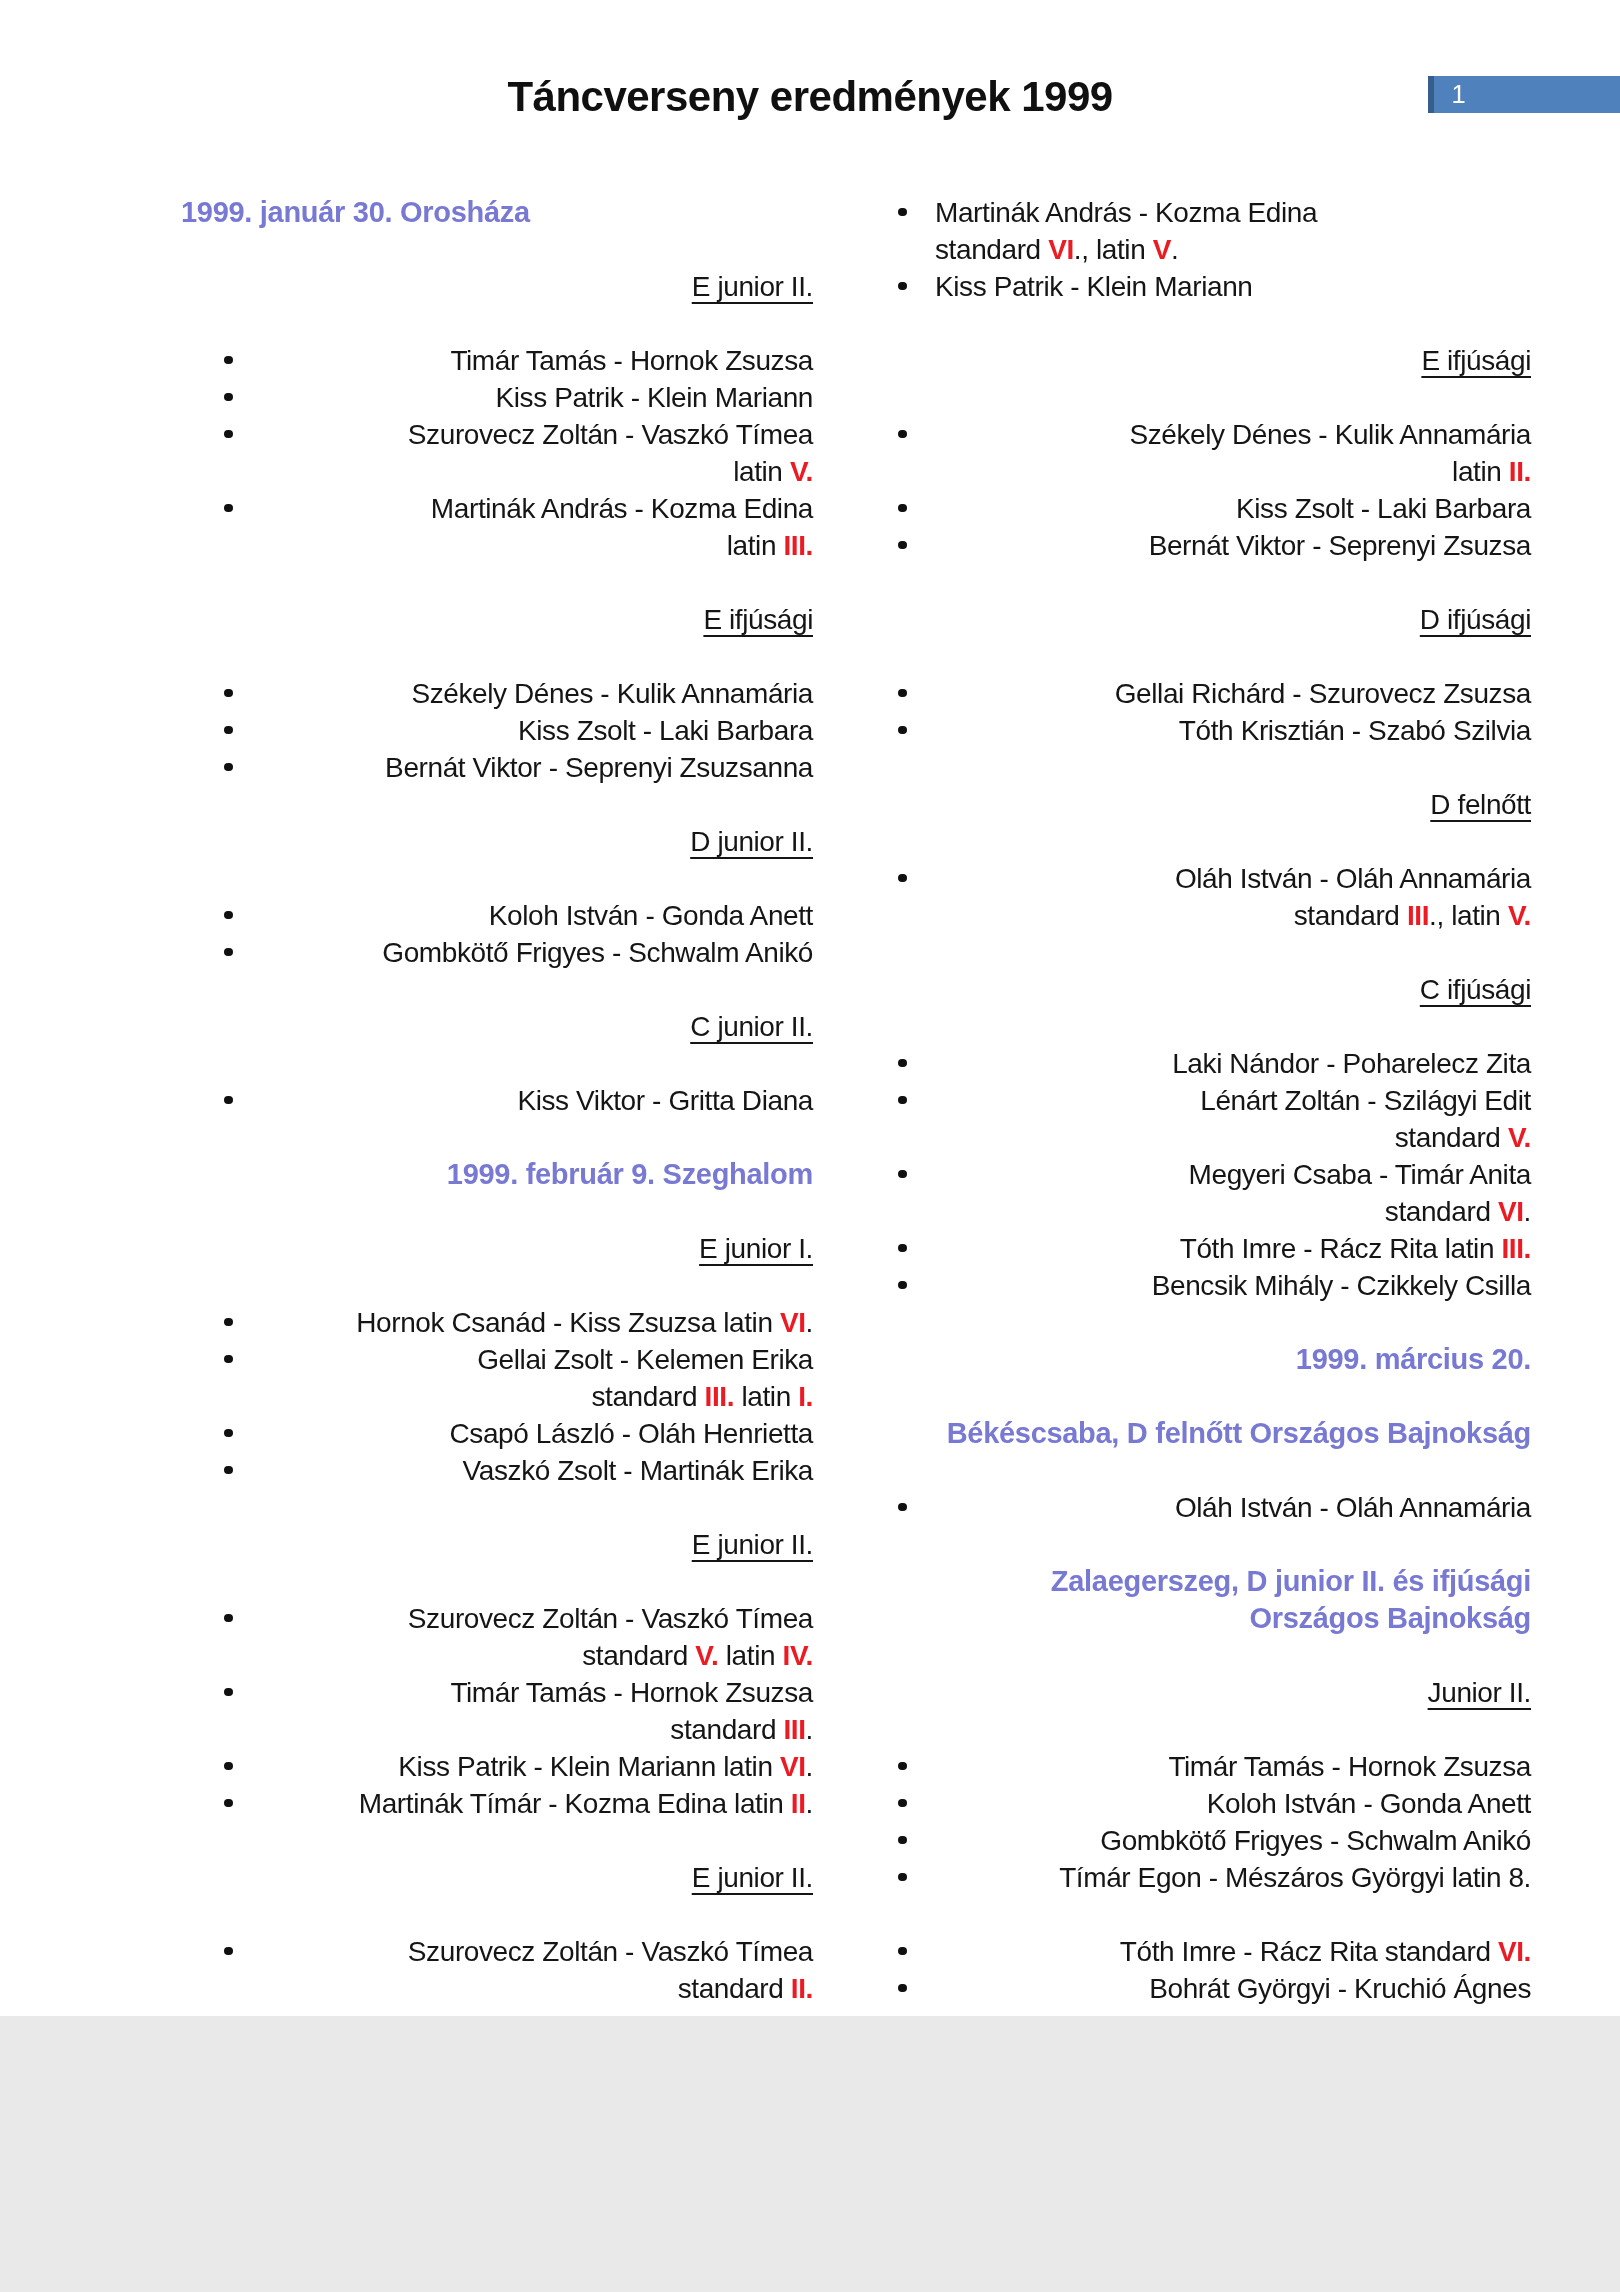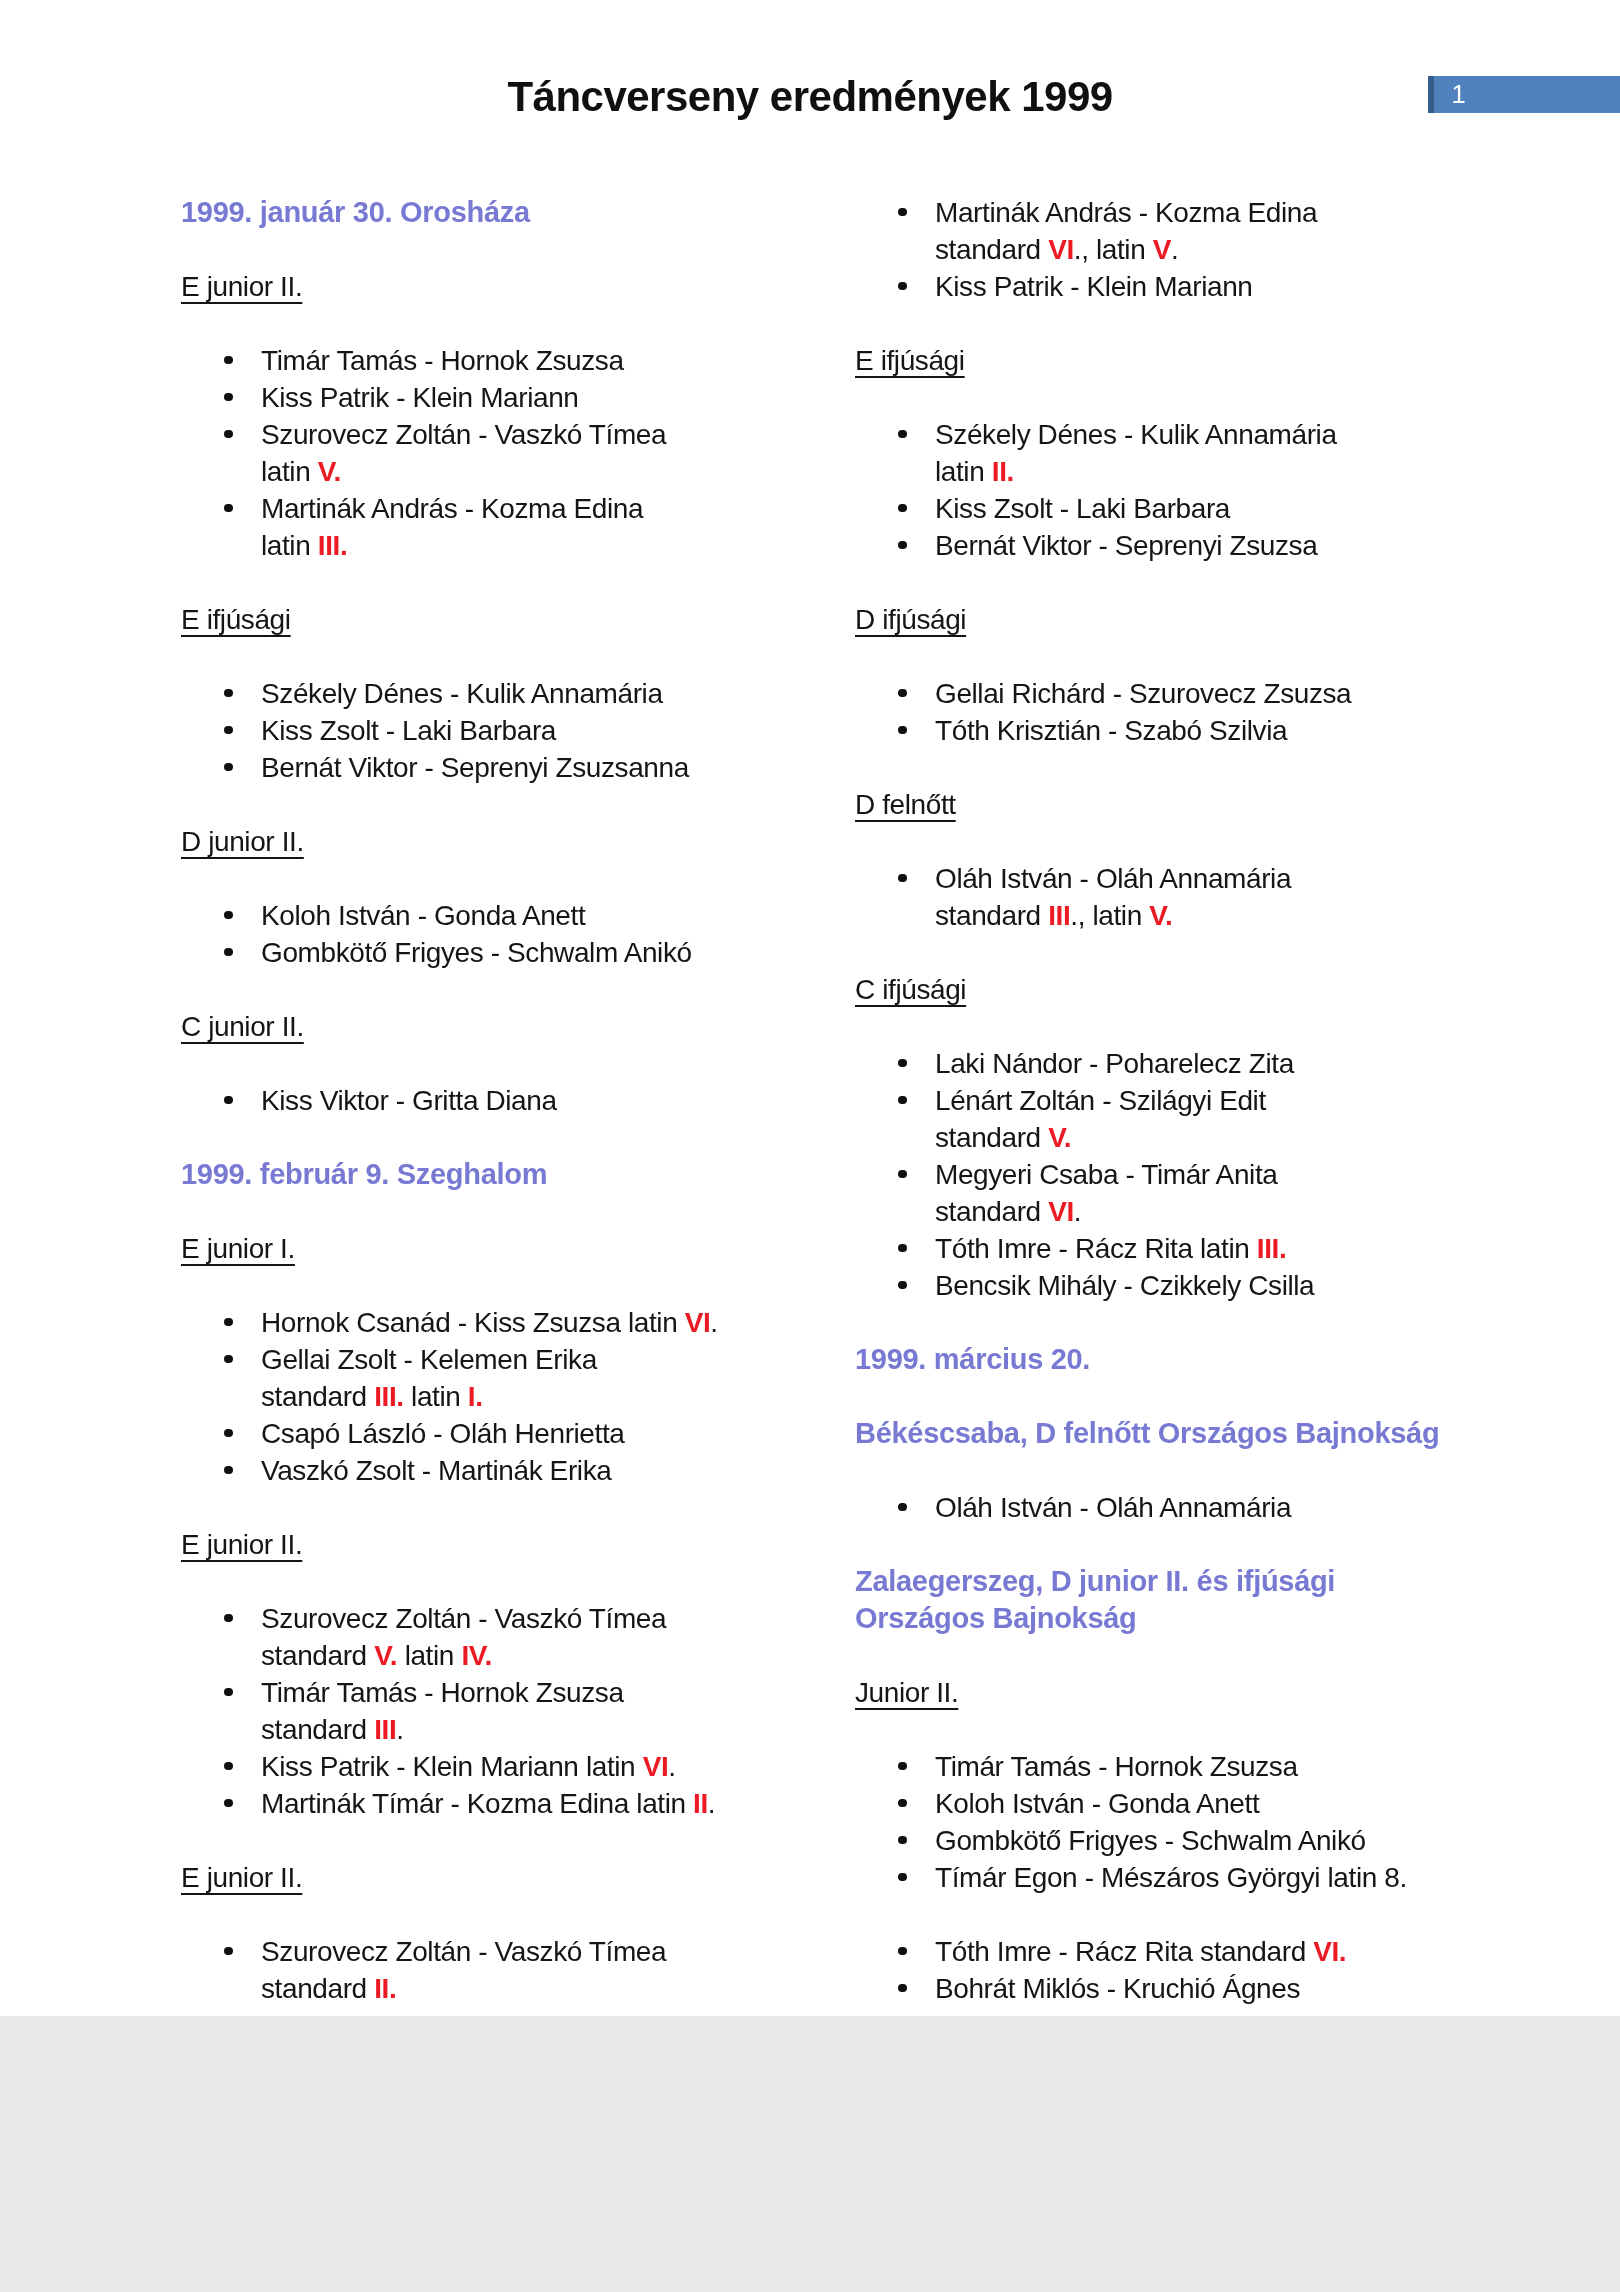--- a/index.html
+++ b/index.html
@@ -28,21 +28,21 @@
     background:var(--badge_edge,#355e8d);
   }
   .badge-num{
     margin-left:23.5px;
     font-size:25.5px;line-height:37px;
     color:var(--badge_text,#ffffff);
   }
   .col{position:absolute;top:194px;font-size:28px;line-height:37px;letter-spacing:-0.4px;}
   .col-left{left:181px;width:632px;}
   .col-right{left:855px;width:676px;}
-  .block + .block{margin-top:37px;}
+  .block + .block{margin-top:37px;text-align:right;}
   .date{
     color:var(--accent_purple,#7879d3);
     font-weight:bold;font-size:29px;letter-spacing:-0.3px;
   }
   .date span{display:block;}
   .heading span{
     text-decoration:underline;
     text-decoration-thickness:2px;
     text-underline-offset:5.9px;
   }
@@ -246,18 +246,18 @@
         </li>
         <li>
           <div class="line"><span class="">Tímár Egon - Mészáros Györgyi latin 8.</span></div>
         </li>
       </ul>
       <ul class="list block">
         <li>
           <div class="line"><span class="">Tóth Imre - Rácz Rita standard </span><span class="red">VI.</span></div>
         </li>
         <li>
-          <div class="line"><span class="">Bohrát Miklós - Kruchió Ágnes</span></div>
+          <div class="line"><span class="">Bohrát Györgyi - Kruchió Ágnes</span></div>
         </li>
       </ul>
     </div>
 </div>
 
 
 </body></html>

